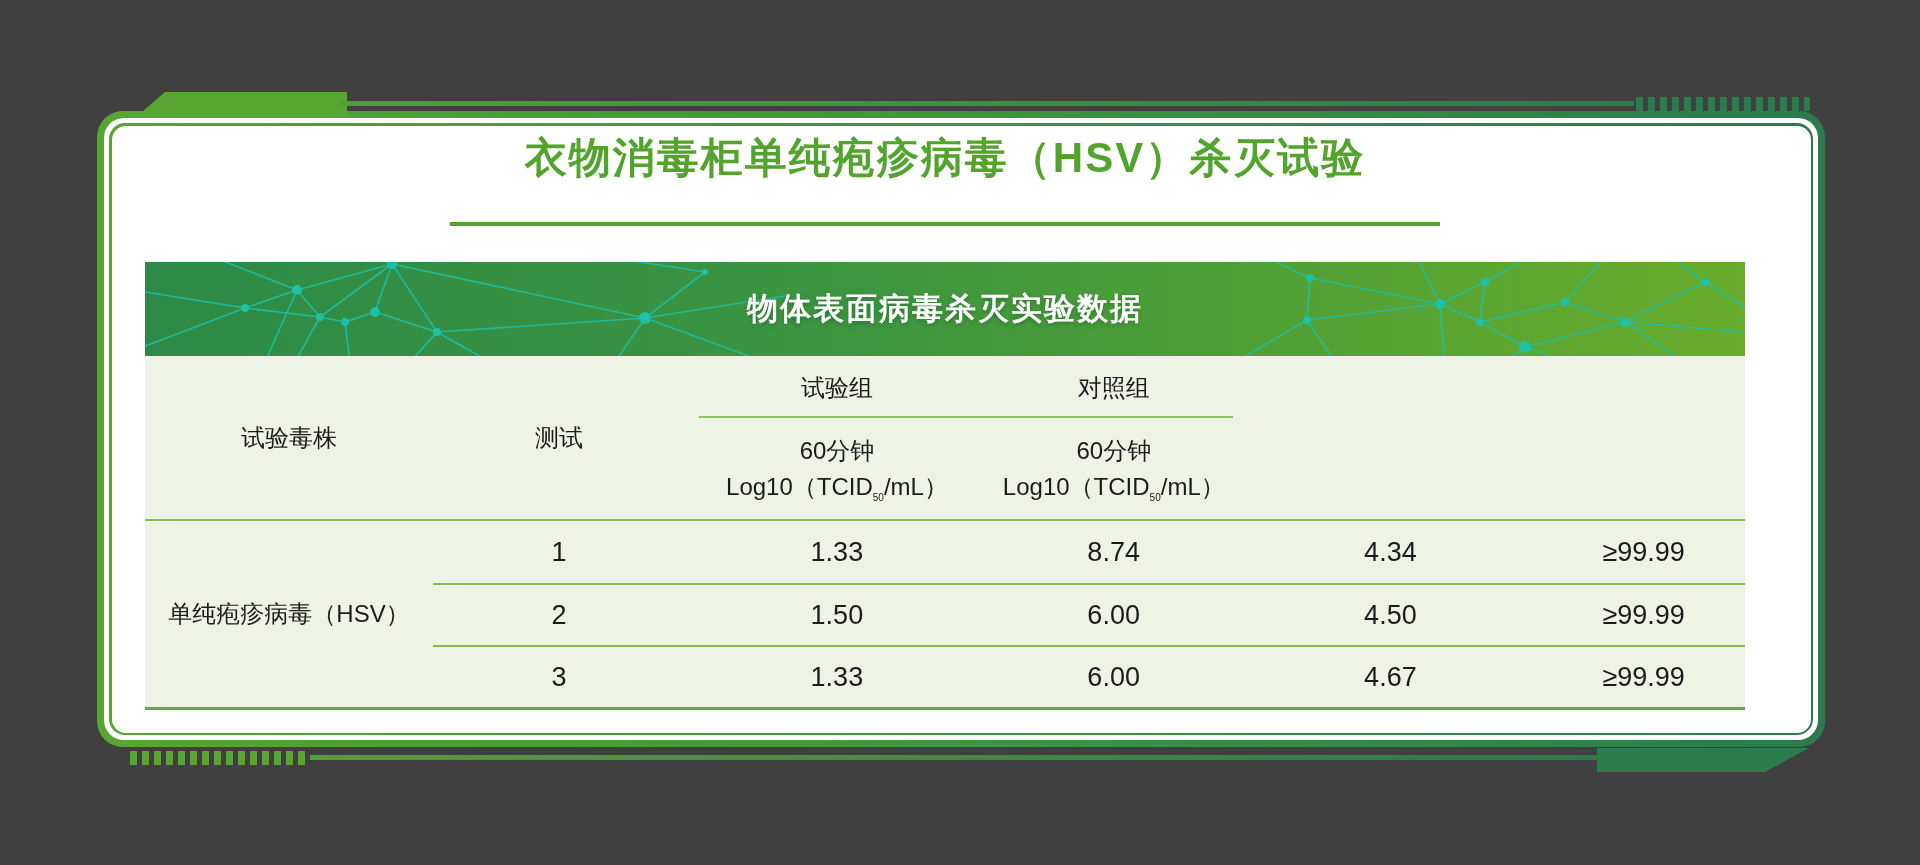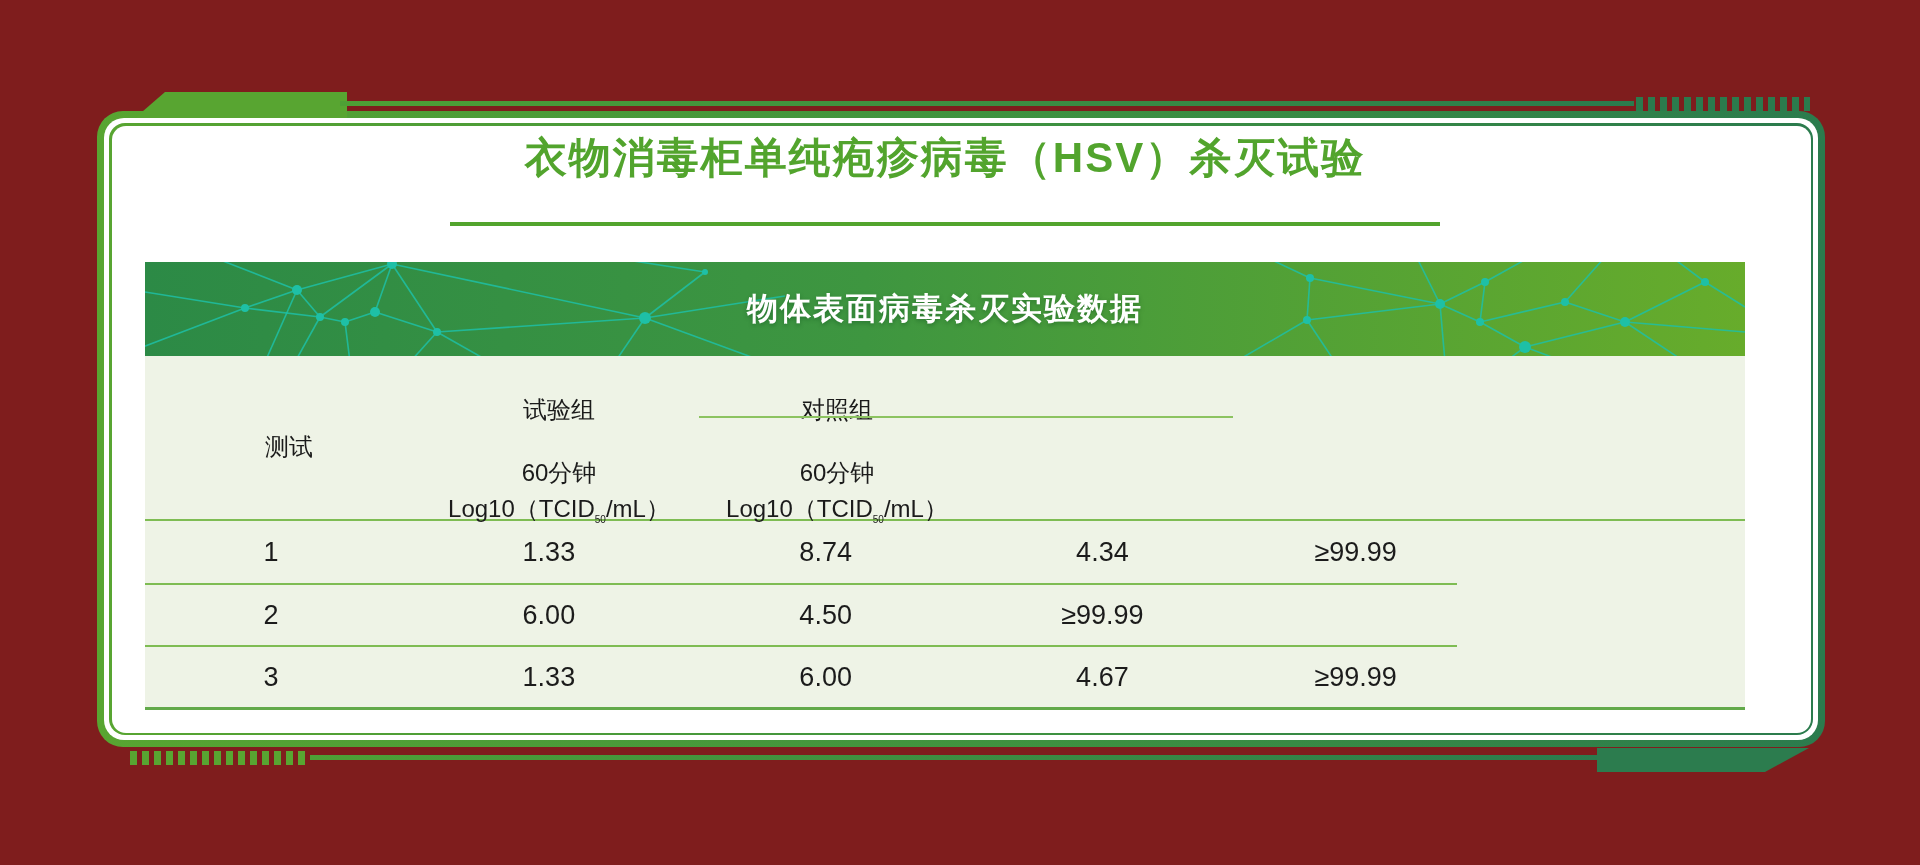--- a/index.html
+++ b/index.html
@@ -1,17 +1,17 @@
 <!DOCTYPE html>
 <html><head>
 <meta charset="utf-8">
 <style>
   * { margin:0; padding:0; box-sizing:border-box; }
   body { background:#ffffff; font-family:"Liberation Sans","DejaVu Sans",sans-serif; }
-  .page { position:relative; width:1920px; height:865px; background:#7f1d1d; overflow:hidden; }
+  .page { position:relative; width:1920px; height:865px; background:#404040; overflow:hidden; }
 
   
   .frame-outer { position:absolute; left:97px; top:111px; width:1728px; height:636px;
     border-radius:26px; background:linear-gradient(90deg,#58A531 0%,#3E9140 55%,#2B7B4D 100%); }
   .frame-white { position:absolute; inset:7px; background:#ffffff; border-radius:20px; }
   .frame-ring { position:absolute; left:109px; top:123px; width:1704px; height:612px;
     border-radius:16px; background:linear-gradient(90deg,#58A531 0%,#3E9140 55%,#2B7B4D 100%); }
   .frame-ring::after { content:""; position:absolute; inset:2.5px; background:#ffffff; border-radius:14px; }
 
   .tab-tl { position:absolute; left:135px; top:92px; width:212px; height:26px; background:#58A531;
@@ -43,21 +43,21 @@
   .net.left { left:0; }
   .net.right { right:0; }
   .net line { stroke:#1EC0A6; stroke-width:1.6; opacity:0.85; }
   .net circle { fill:#1EC0A6; }
 
   
   .vtable { background:#EEF3E6; color:#1b1b1b; }
   .thead { position:relative; height:163px; display:grid;
     grid-template-columns:18% 15.75% 19% 15.6% 19% 12.65%; }
   .th-full { display:flex; align-items:center; justify-content:center; font-size:24px; }
-  .group-col { padding-top:32px; text-align:center; }
+  .group-col { padding-top:10px; text-align:center; }
   .group-label { height:48px; line-height:44px; font-size:24px; }
   .group-underline { position:absolute; left:34.6%; top:60px; width:33.4%; height:2px; background:#8CC360; }
   .sub { margin-top:20px; }
   .sub-time { font-size:24px; line-height:34px; }
   .sub-unit { font-size:24px; line-height:38px; }
   .sub-unit sub { font-size:10px; }
 
   .tbody { display:flex; border-top:2px solid #7EBC53; }
   .strain-cell { width:18%; display:flex; align-items:center; justify-content:center;
     font-size:24px; font-weight:500; }
@@ -160,20 +160,21 @@
         <circle cx="480" cy="40" r="4"></circle>
           <circle cx="540" cy="60" r="5"></circle>
         <circle cx="620" cy="20" r="4"></circle>
       </svg>
       <div class="banner-title">物体表面病毒杀灭实验数据</div>
     </div>
 
     <div class="vtable">
 
       <div class="thead">
+        <div class="th-full">试验毒株</div>
         <div class="th-full">测试</div>
 
         <div class="group-col">
           <div class="group-label">试验组</div>
           <div class="sub">
             <div class="sub-time">60分钟</div>
             <div class="sub-unit"><span>Log10（TCID</span><sub>50</sub><span>/mL）</span></div>
           </div>
         </div>
 
@@ -183,32 +184,34 @@
             <div class="sub-time">60分钟</div>
             <div class="sub-unit"><span>Log10（TCID</span><sub>50</sub><span>/mL）</span></div>
           </div>
         </div>
 
 
         <div class="group-underline"></div>
       </div>
 
       <div class="tbody">
+        <div class="strain-cell">单纯疱疹病毒（HSV）</div>
         <div class="rows">
 
           <div class="trow">
             <div class="td">1</div>
             <div class="td">1.33</div>
             <div class="td">8.74</div>
             <div class="td">4.34</div>
             <div class="td">≥99.99</div>
           </div>
 
           <div class="trow">
             <div class="td">2</div>
+            <div class="td">1.50</div>
             <div class="td">6.00</div>
             <div class="td">4.50</div>
             <div class="td">≥99.99</div>
           </div>
 
           <div class="trow">
             <div class="td">3</div>
             <div class="td">1.33</div>
             <div class="td">6.00</div>
             <div class="td">4.67</div>

